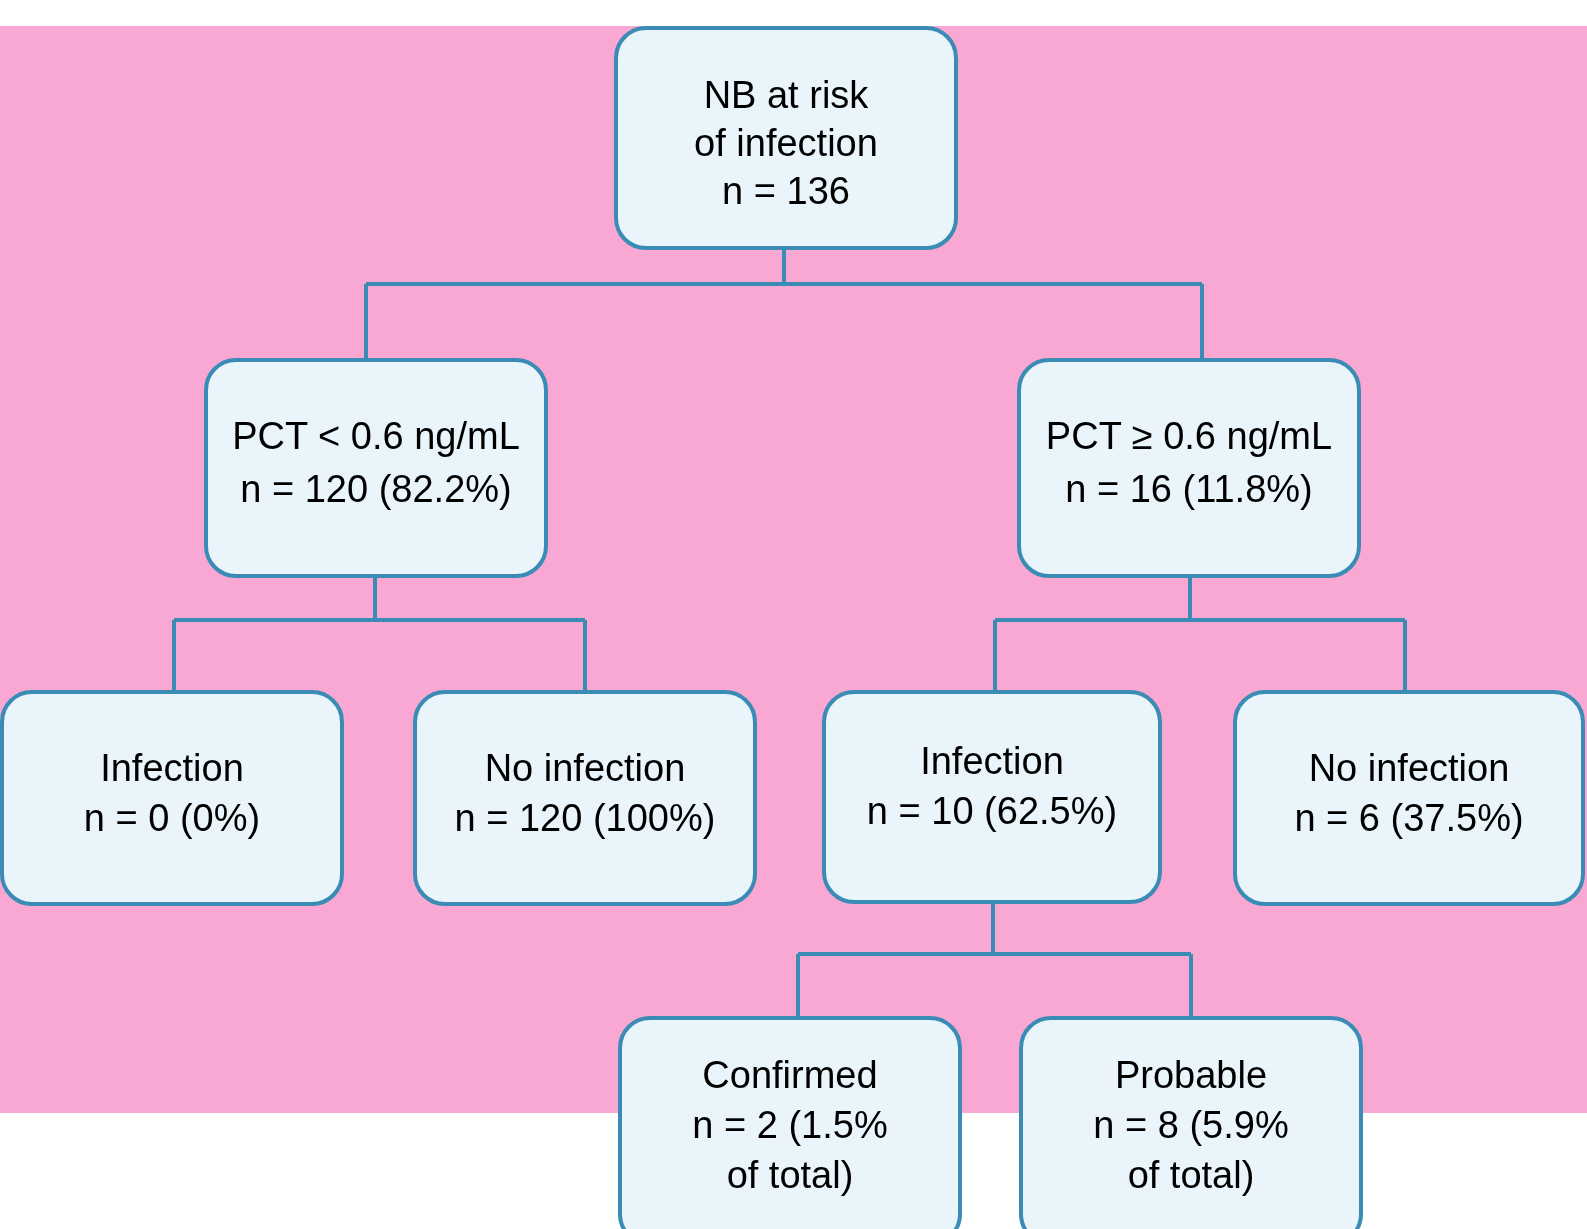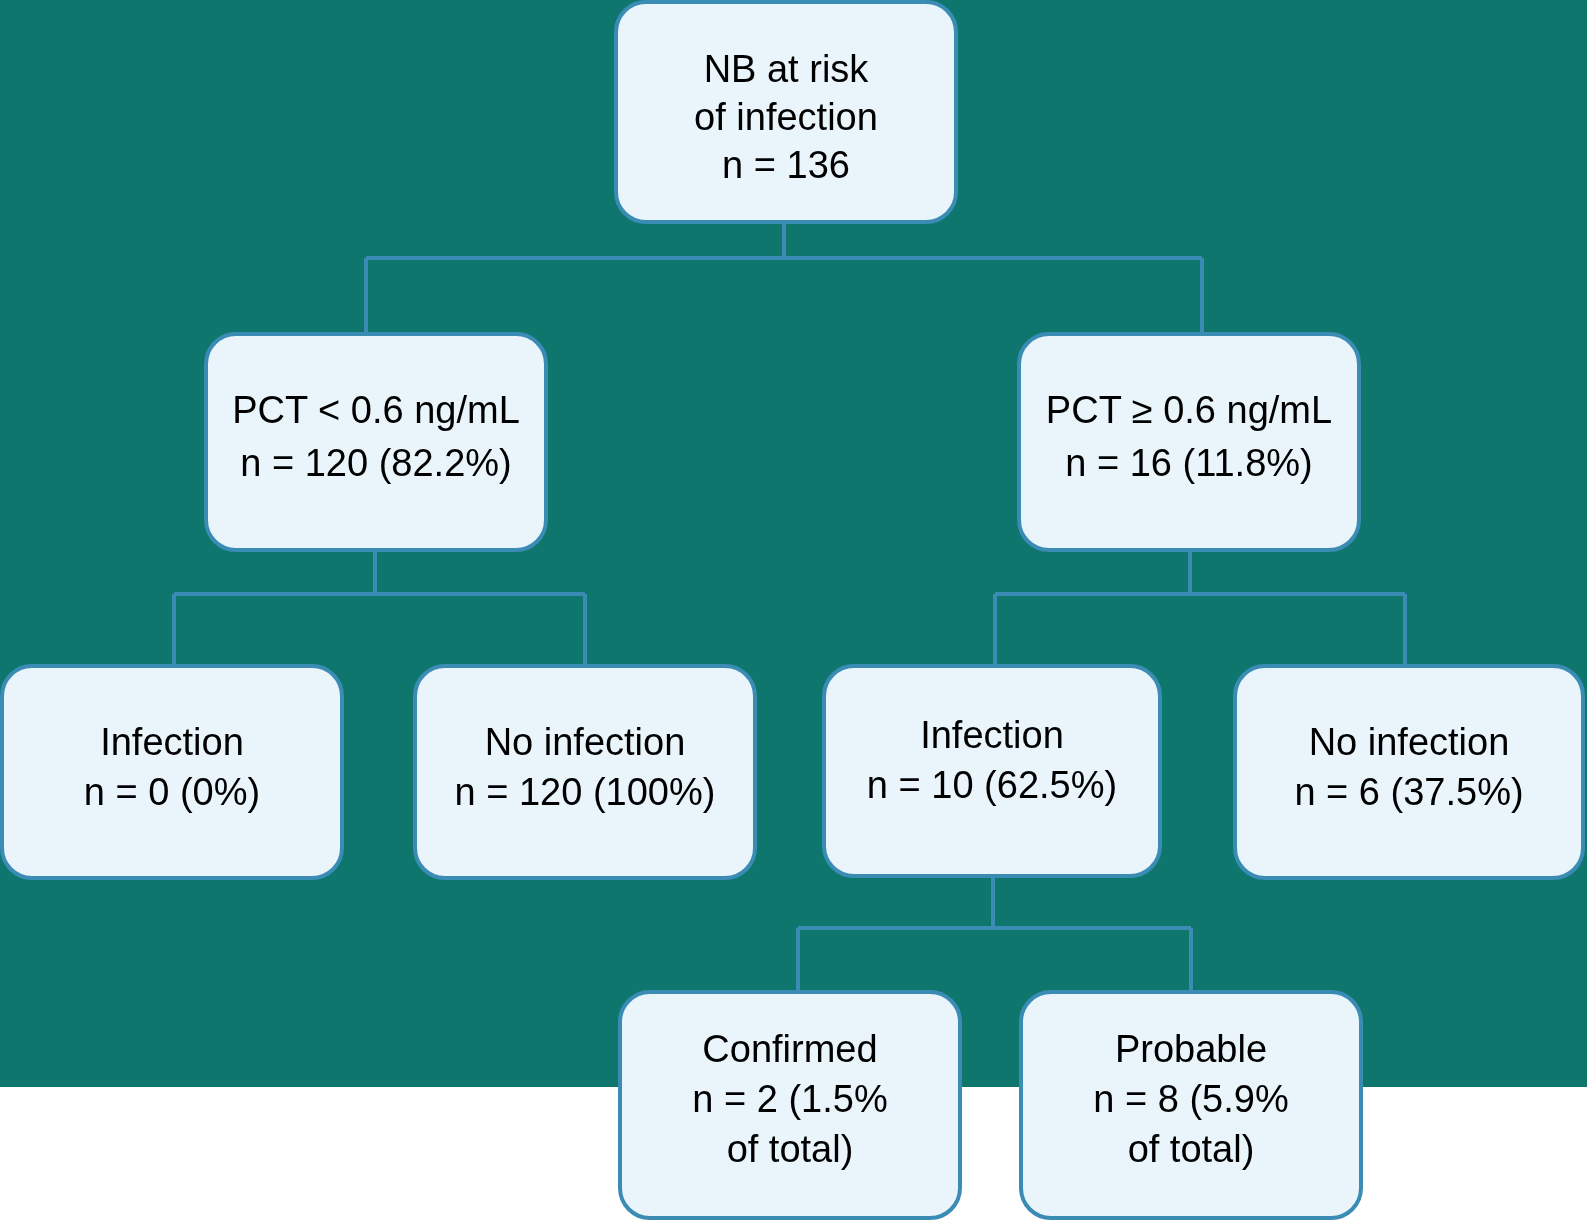--- a/index.html
+++ b/index.html
@@ -10,21 +10,22 @@
   body {
     font-family: "Liberation Sans", sans-serif;
     width: 1587px;
     height: 1229px;
     overflow: hidden;
   }
   #flowchart-root {
     position: relative;
     width: 1587px;
     height: 1087px;
-    background: #0f766e;
+    background: #f9a8d4;
+    margin-top: 26px;
   }
   svg.chart-canvas {
     position: absolute;
     top: 0;
     left: 0;
     width: 1587px;
     height: 1229px;
     display: block;
   }
   .node-box {

